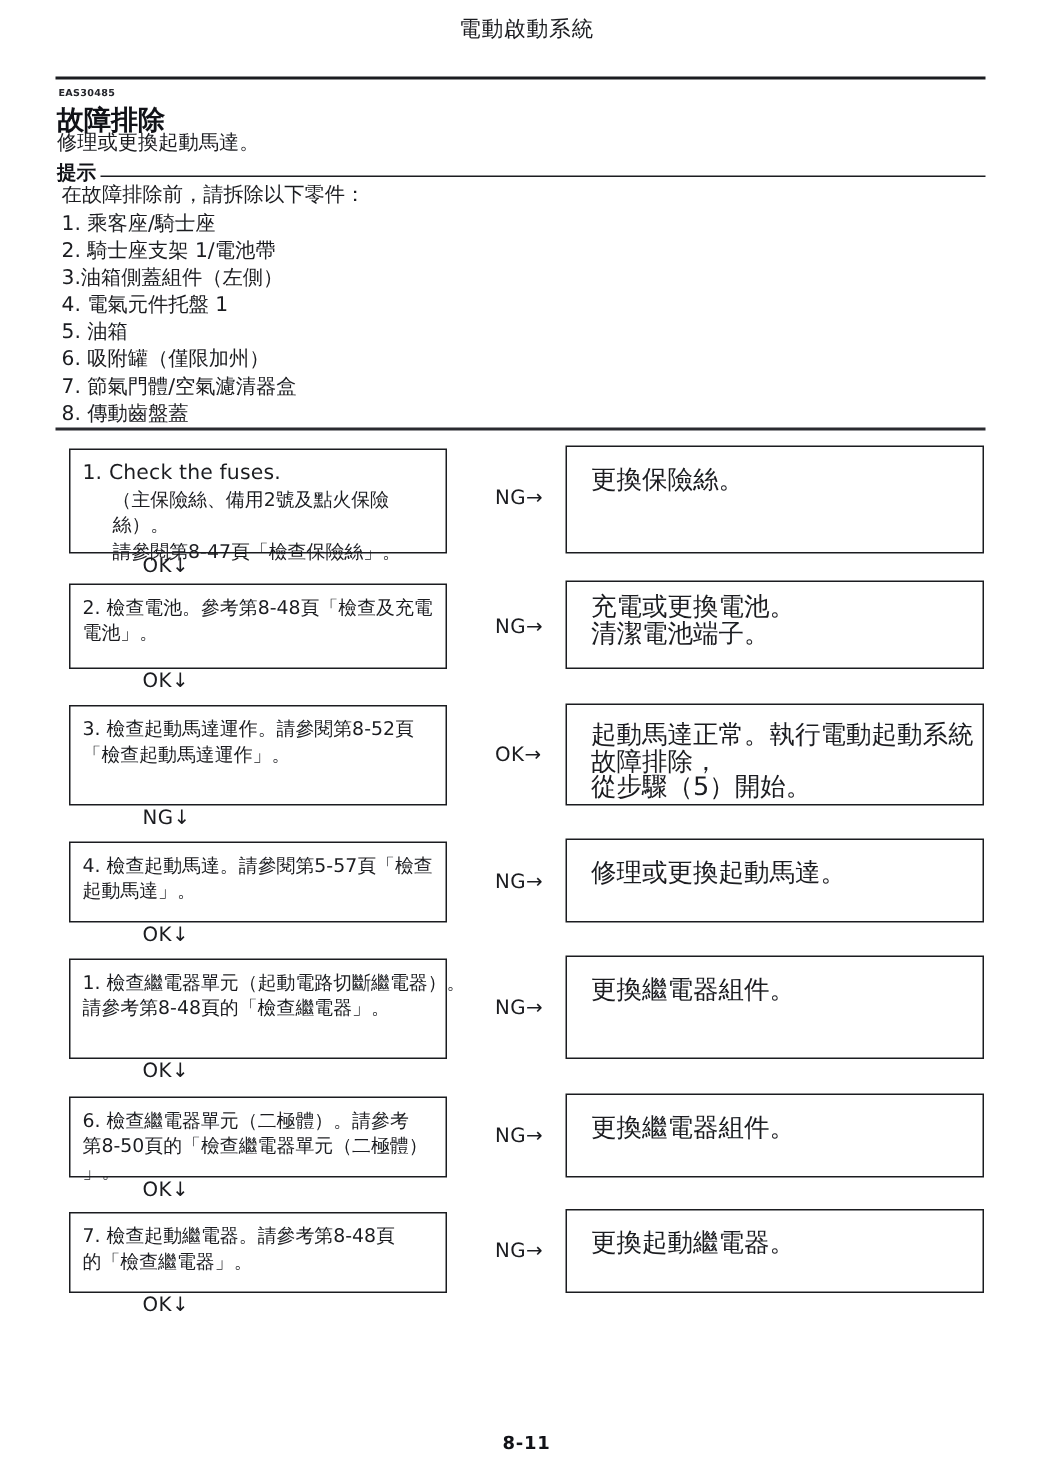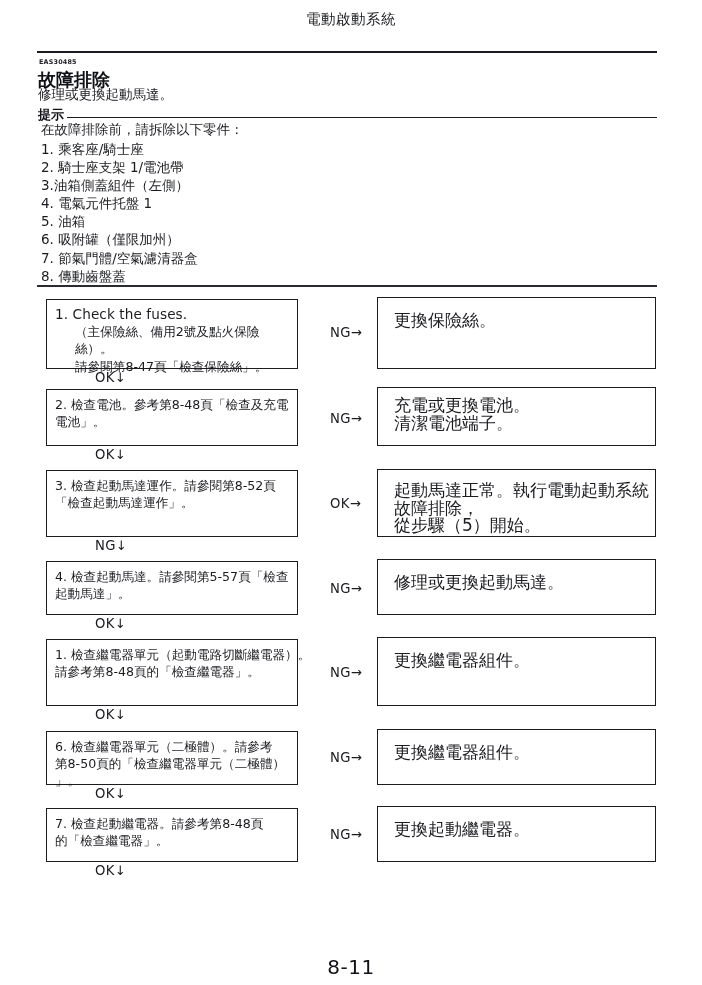--- a/index.html
+++ b/index.html
@@ -193,22 +193,22 @@
     white-space: nowrap;
   }
 
   
   .footer-page {
     position: absolute;
     left: 0;
     top: 955px;
     width: 702px;
     text-align: center;
-    font-size: 20px;
-    font-weight: normal;
+    font-size: 12px;
+    font-weight: bold;
     color: #111217;
     letter-spacing: 0.5px;
   }
 </style>
 </head>
 <body>
 
 <div class="page">
 
   <div class="header-title">電動啟動系統</div>

